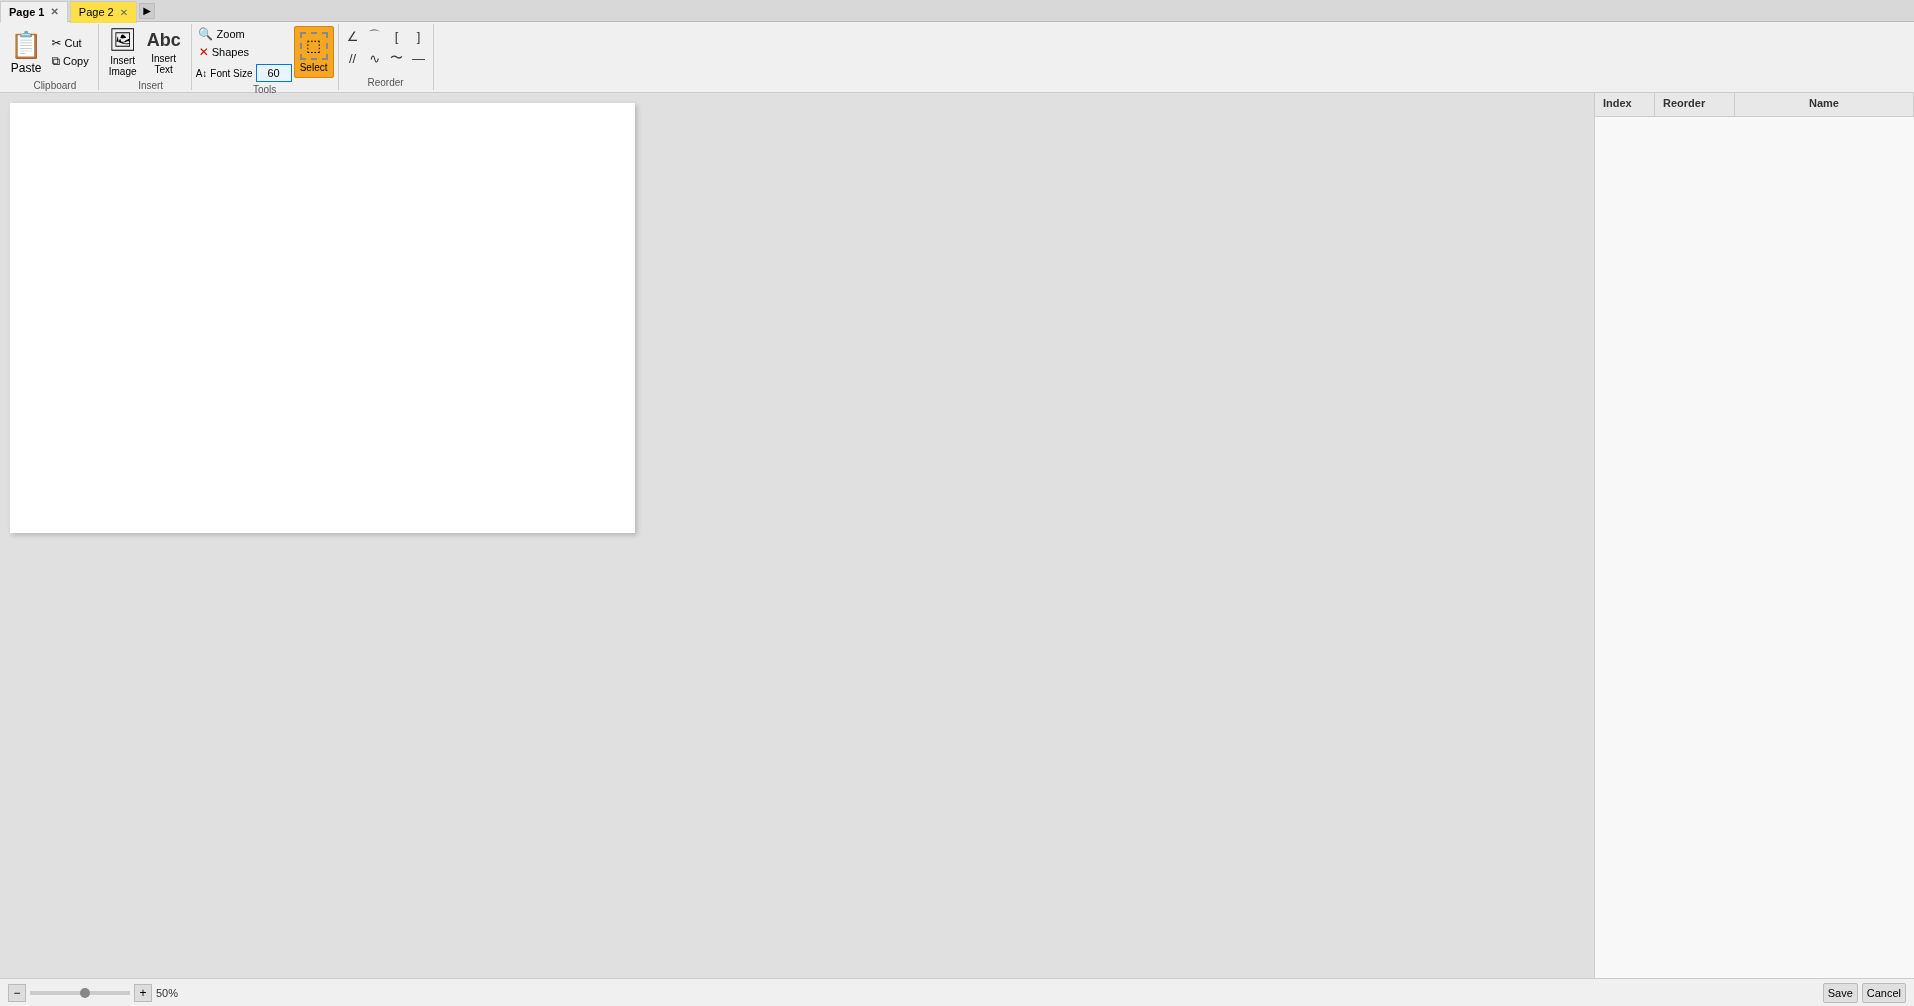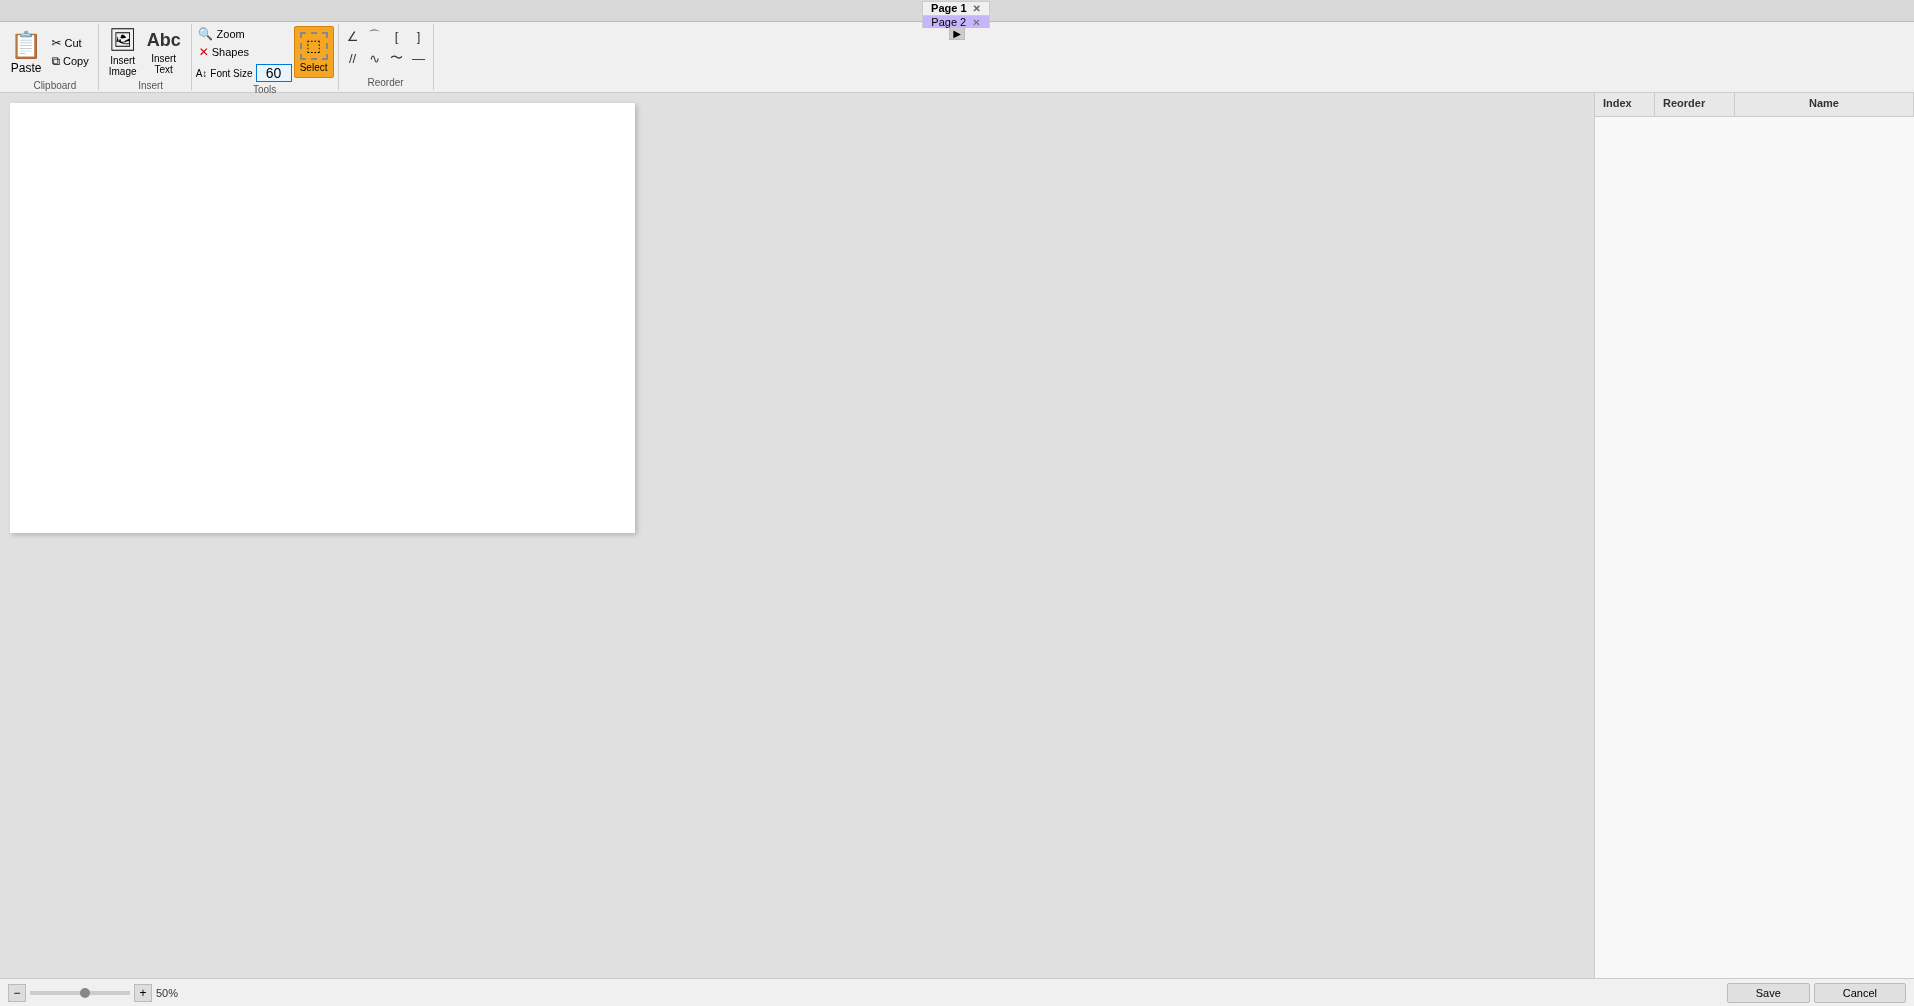--- a/index.html
+++ b/index.html
@@ -12,28 +12,27 @@
       background: #f0f0f0;
       border-bottom: 1px solid #ccc;
       flex-shrink: 0;
     }
     .toolbar-tabs {
       display: flex;
       align-items: center;
       background: #d8d8d8;
       height: 22px;
       border-bottom: 1px solid #bbb;
-      flex-direction: column;
     }
     .tab {
       display: flex;
       align-items: center;
       height: 22px;
       padding: 0 8px;
-      background: #c4b5fd;
+      background: #fde047;
       border: 1px solid #ccc;
       border-bottom: none;
       cursor: pointer;
       font-size: 11px;
       margin-right: 2px;
       gap: 4px;
       position: relative;
       top: 1px;
     }
     .tab.active {
@@ -162,21 +161,21 @@
       align-items: center;
       gap: 3px;
       margin-top: 2px;
     }
     .font-size-input {
       width: 36px;
       height: 18px;
       border: 1px solid #0078d7;
       background: #e8f4ff;
       text-align: center;
-      font-size: 14px;
+      font-size: 11px;
     }
 
     
     .shapes-group {
       display: flex;
       flex-direction: column;
       border-right: 1px solid #ccc;
       padding: 2px 4px;
     }
     .shapes-grid {
@@ -306,21 +305,21 @@
       justify-content: center;
       cursor: pointer;
       font-size: 12px;
     }
     .zoom-percent {
       font-size: 11px;
       color: #333;
     }
     .status-spacer { flex: 1; }
     .status-btn {
-      padding: 3px 28px;
+      padding: 3px 4px;
       background: #e0e0e0;
       border: 1px solid #bbb;
       cursor: pointer;
       font-size: 11px;
       border-radius: 2px;
     }
 
     
     .clipboard-group-content {
       display: flex;

